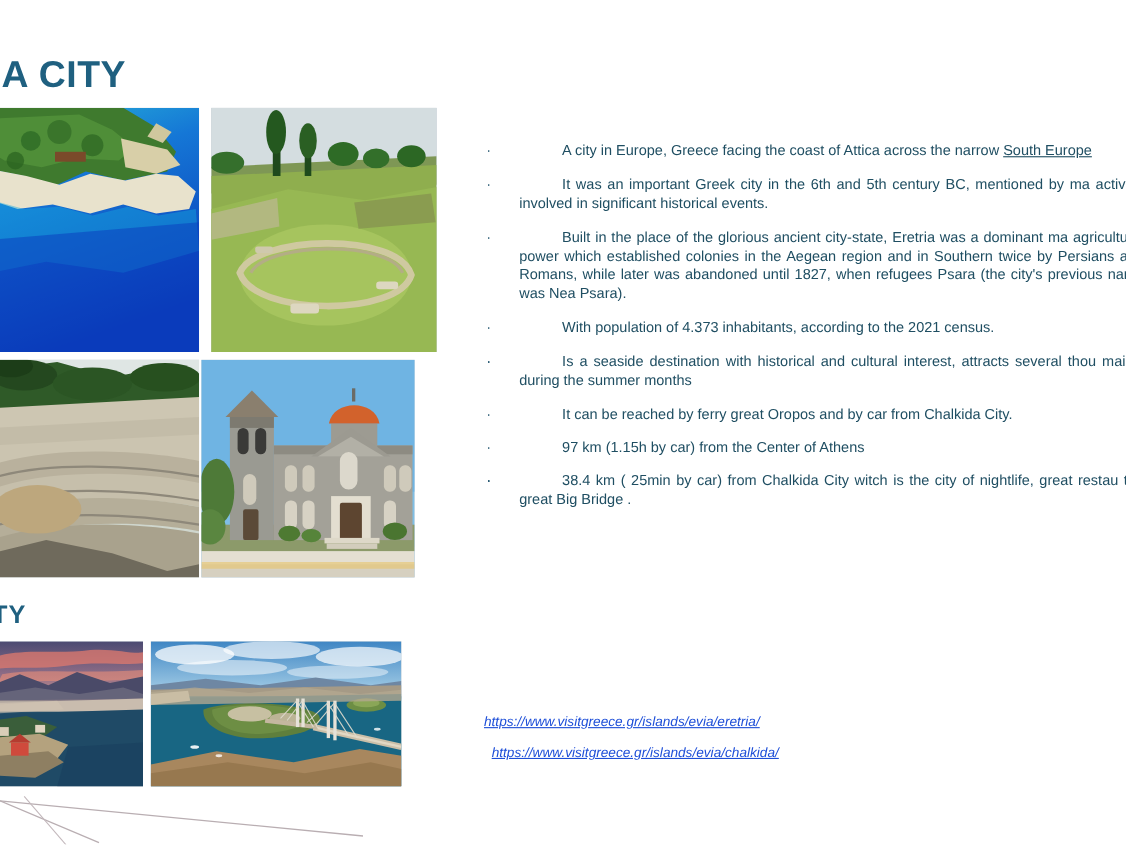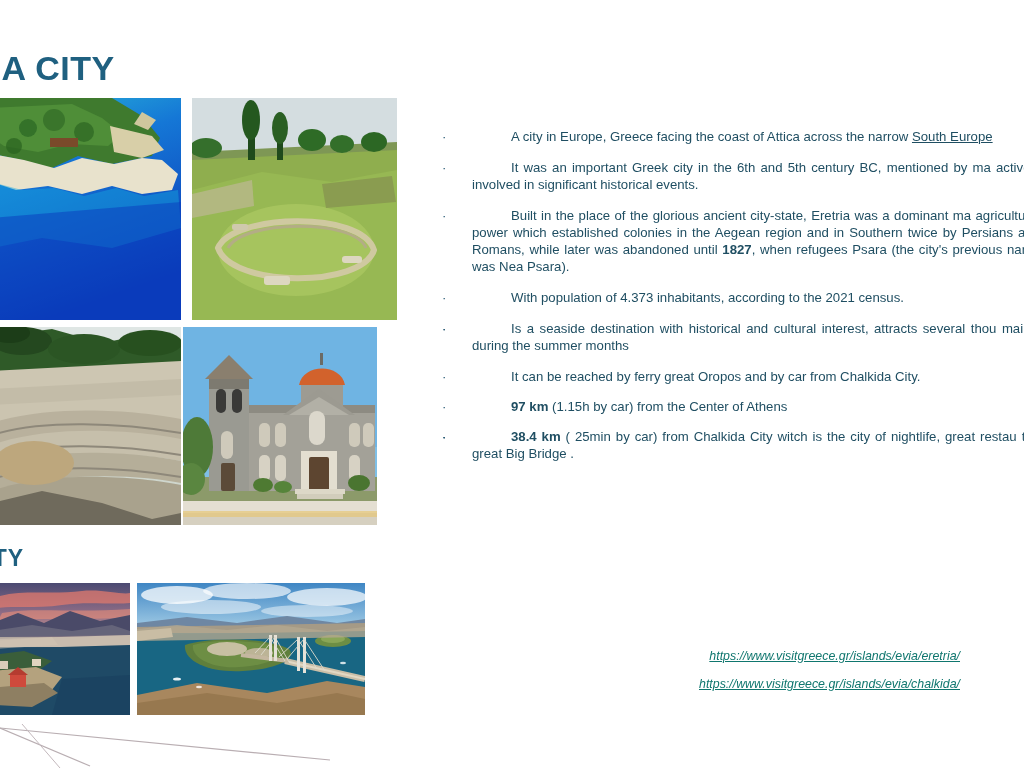--- a/index.html
+++ b/index.html
@@ -83,46 +83,45 @@
   .bullet-row .bullet-mark {
     position: absolute;
     left: 2px;
     top: 0px;
     color: #2B5C75;
     font-size: 13.2px;
     line-height: 17px;
   }
   .bullet-row .bullet-text { display: inline; margin-left: 39px; }
   .bullet-row.tight { margin-bottom: 13px; }
-  .bullet-row b, .bullet-row strong { font-weight: bold; }
+  .bullet-row b, .bullet-row strong { font-weight: normal; }
   .u-link {
     text-decoration: underline;
     color: #1F4E62;
   }
 
   
   .links-block {
     position: absolute;
     left: 440px;
     top: 648px;
     width: 520px;
   }
   .link-line {
     display: block;
     font-family: "Liberation Sans", sans-serif;
     font-style: italic;
     font-size: 12.4px;
     line-height: 16px;
-    color: #0f766e;
+    color: #1d4ed8;
     text-decoration: underline;
     margin-bottom: 12px;
     white-space: nowrap;
-    text-align: right;
-  }
-  .link-line.indented { padding-left: 7px; margin-left: 42px; }
+  }
+  .link-line.indented { padding-left: 7px; }
 
   
   #deco-lines {
     position: absolute;
     left: 0;
     top: 720px;
     width: 340px;
     height: 48px;
     pointer-events: none;
   }

